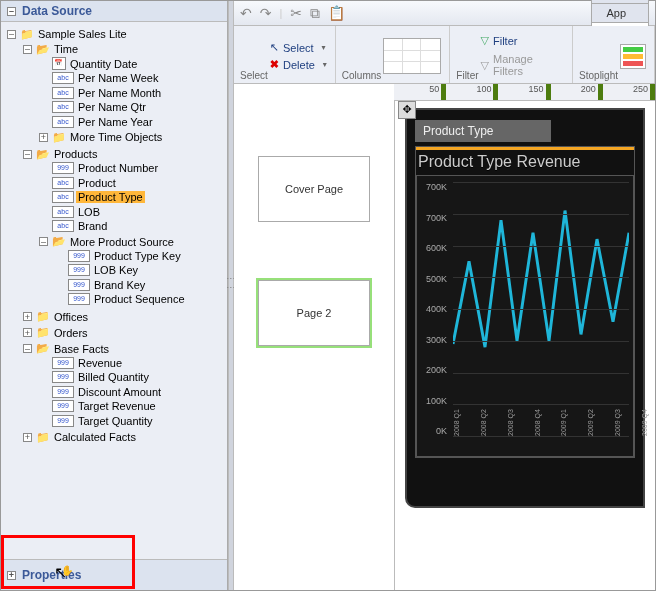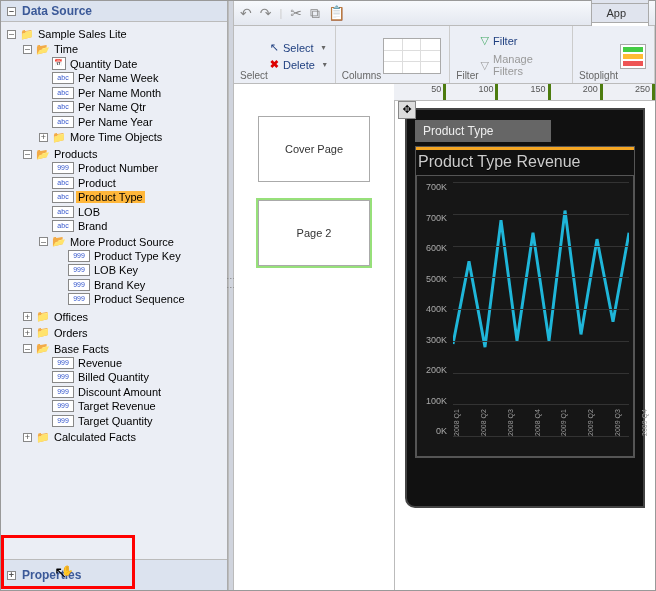--- a/index.html
+++ b/index.html
@@ -45,23 +45,23 @@
 .sort-icon { display:flex; gap:2px;}
 .sort-icon span { width:14px; height:20px; border:1px solid #888; background:#f8f8f8; display:flex; flex-direction:column; align-items:center; justify-content:center; font-size:9px; color:#3b5998;}
 .stoplight-icon { display:flex; flex-direction:column; gap:2px; border:1px solid #aaa; padding:2px; background:#fff;}
 .stoplight-icon span { width:20px; height:5px;}
 .sl-g { background:#4c4;} .sl-y { background:#fb3;} .sl-r { background:#e55;}
 .filter-body { display:flex; flex-direction:column; gap:6px; align-items:flex-start;}
 .filter-line { display:flex; align-items:center; gap:4px; color:#204080; font-size:11px;}
 .filter-line.disabled { color:#999;}
 .canvas-area { flex:1; display:flex; background:#fff; position:relative; overflow:hidden;}
 .ruler-top { position:absolute; left:160px; right:0; top:0; height:16px; background:#eef0f5; border-bottom:1px solid #bbb; display:flex;}
-.ruler-seg { width:50px; border-right:3px solid #4d7c0f; font-size:9px; color:#555; text-align:right; padding-right:2px;}
+.ruler-seg { width:50px; border-right:5px solid #4d7c0f; font-size:9px; color:#555; text-align:right; padding-right:2px;}
 .pages { width:160px; border-right:1px solid #bbb; display:flex; flex-direction:column; gap:18px; align-items:center; padding-top:32px; background:#fff;}
-.page-thumb { width:110px; height:64px; border:1px solid #aaa; background:#fff; display:flex; align-items:center; justify-content:center; font-size:11px; color:#333;}
+.page-thumb { width:110px; height:64px; border:1px solid #aaa; background:#fff; display:flex; align-items:center; justify-content:center; font-size:11px; color:#333;margin-top:40px;}
 .page-thumb.active { outline:2px solid #97e07a;}
 .chart-wrap { flex:1; padding:24px 0 0 10px; }
 .device { width:240px; height:400px; background:#111; border-radius:10px 0 0 10px; border:2px solid #444; padding:10px 8px; box-sizing:border-box; position:relative;}
 .tile-title-bar { background:#666; color:#eee; padding:4px 8px; font-size:12px; width:120px;}
 .chart-title { color:#ccc; padding:6px 2px 2px 2px; font-size:16px; text-shadow:0 1px 0 #000;}
 .chart-box { border:1px solid #555; background:#161616; height:280px; position:relative; margin-top:2px;}
 .yaxis { position:absolute; left:0; top:6px; bottom:20px; width:34px; display:flex; flex-direction:column; justify-content:space-between;}
 .yaxis span { color:#aaa; font-size:9px; text-align:right; padding-right:4px;}
 .grid-area { position:absolute; left:36px; right:4px; top:6px; bottom:20px;}
 .grid-line { position:absolute; left:0; right:0; height:1px; background:#333;}

